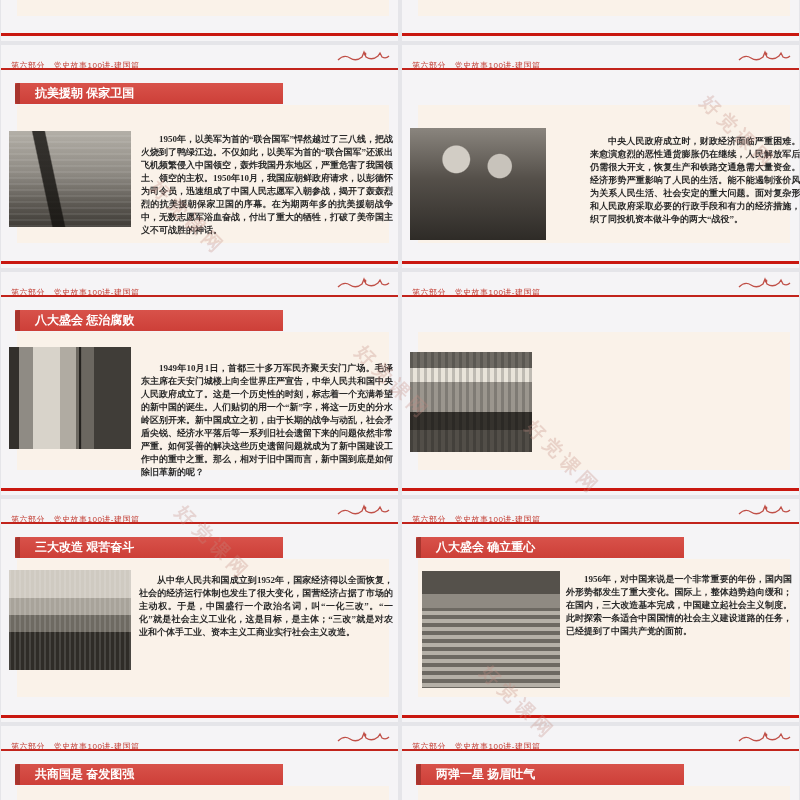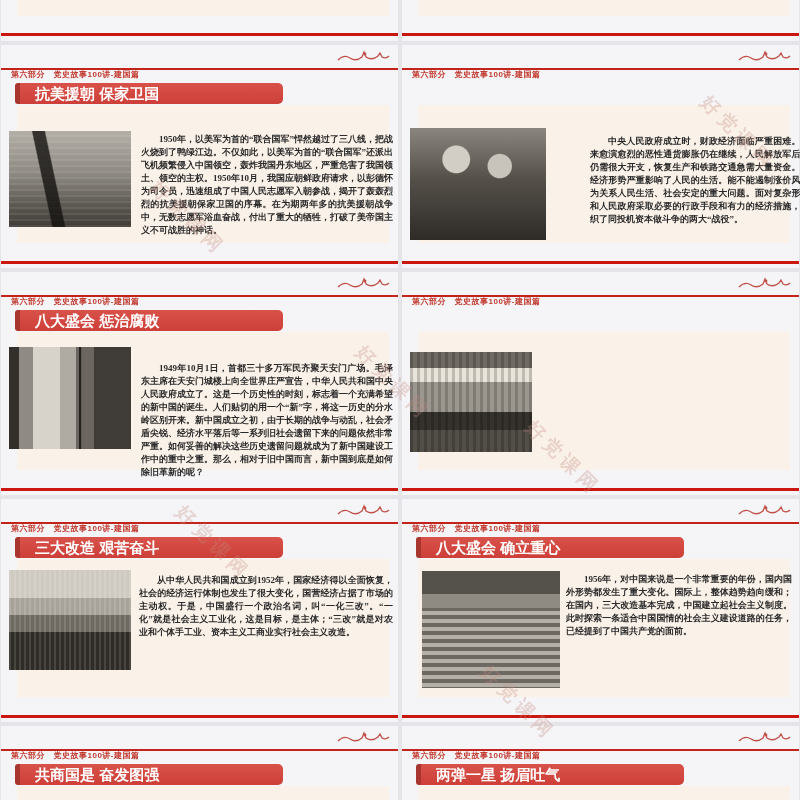--- a/index.html
+++ b/index.html
@@ -6,28 +6,28 @@
   body{width:800px;height:800px;overflow:hidden;background:#e5e5e9;
        font-family:"Liberation Sans",sans-serif;}
   #canvas{position:relative;width:800px;height:800px;overflow:hidden;}
 
   
   .slide{position:absolute;width:397px;height:223px;background:#f5f4f6;}
   .cutslide{position:absolute;width:397px;height:41px;background:#f5f4f6;}
   .cut-panel{position:absolute;left:16px;top:0;width:372px;height:16px;background:#faf2e9;}
   .cut-line{position:absolute;left:0;right:0;top:33px;height:3px;background:#c9170f;}
 
-  .s-header{position:absolute;left:10px;top:24px;font-size:8px;font-weight:bold;
+  .s-header{position:absolute;left:10px;top:15px;font-size:8px;font-weight:normal;
             color:#c23b31;letter-spacing:.5px;white-space:nowrap;}
   .s-ornament{position:absolute;right:8px;top:3px;width:54px;height:16px;}
   .s-rule{position:absolute;left:0;right:0;top:23px;height:2px;background:#c2241c;}
 
   .s-banner{position:absolute;left:14px;top:38px;width:268px;height:21px;
-            background:linear-gradient(180deg,#d8524a,#cd3f38);border-radius:5px;
-            color:#fff;font-size:15px;font-weight:bold;line-height:21px;
+            background:linear-gradient(180deg,#d8524a,#cd3f38);border-radius:0;
+            color:#fff;font-size:12px;font-weight:bold;line-height:21px;
             padding-left:20px;box-sizing:border-box;white-space:nowrap;}
   .s-banner::before{content:"";position:absolute;left:0;top:0;bottom:0;width:5px;
             background:#a8352e;border-radius:3px 0 0 3px;}
 
   .s-panel{position:absolute;left:16px;top:60px;width:372px;height:138px;background:#faf2e9;}
   .s-bottom{position:absolute;left:0;right:0;top:216px;height:3px;background:#c9170f;}
 
   .s-body{position:absolute;margin:0;font-family:Liberation Serif, serif;
           font-weight:700;font-size:9px;line-height:13px;color:#2a2a2a;
           text-align:justify;text-indent:2em;}

